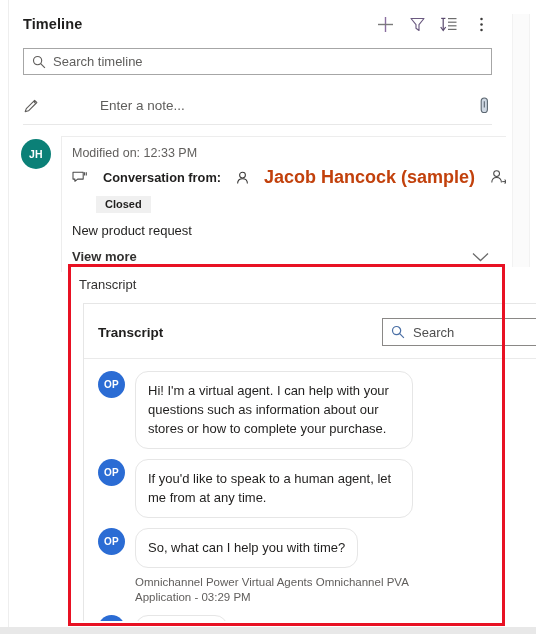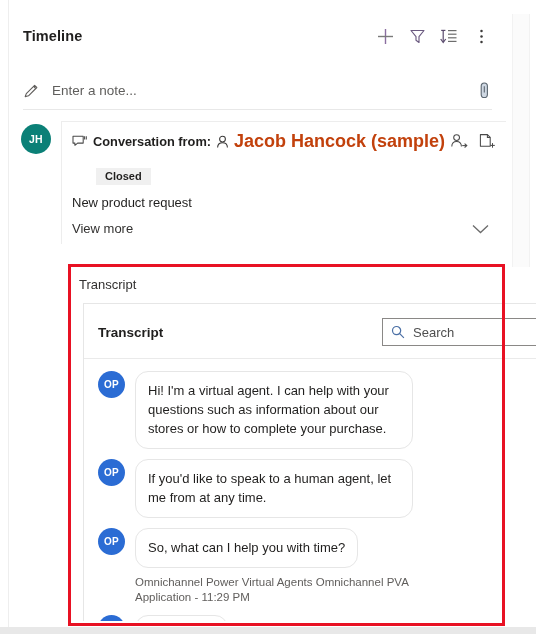--- a/index.html
+++ b/index.html
@@ -60,21 +60,21 @@
     width: 497px;
     height: 627px;
     background: #ffffff;
     overflow: hidden;
   }
 
   
   .panel-header {
     position: relative;
     height: 48px;
-    padding: 12px 10px 0 14px;
+    padding: 0 10px 0 14px;
     display: flex;
     align-items: center;
   }
   .panel-title {
     font-size: 14.5px;
     font-weight: bold;
     color: #201f1e;
     letter-spacing: 0.1px;
   }
   .header-actions {
@@ -114,20 +114,21 @@
   }
 
   
   .note-row {
     margin: 13px 14px 0 14px;
     height: 34px;
     display: flex;
     align-items: center;
     border-bottom: 1px solid #e8e8e8;
     padding-bottom: 2px;
+    gap: 48px;
   }
   .note-row .ph {
     font-size: 13.5px;
     color: #5f5e5c;
     margin-left: 12px;
   }
   .note-clip { margin-left: auto; }
 
   
   .record {
@@ -161,21 +162,21 @@
     min-width: 0;
   }
   .rec-modified {
     font-size: 12.5px;
     color: #605e5c;
     margin-bottom: 7px;
   }
   .rec-title-row {
     display: flex;
     align-items: center;
-    gap: 5px;
+    gap: 15px;
   }
   .rec-title {
     font-size: 12.8px;
     font-weight: bold;
     color: #201f1e;
     white-space: nowrap;
   }
   .rec-person {
     font-size: 18px;
     font-weight: bold;
@@ -189,37 +190,38 @@
     gap: 10px;
     padding-right: 4px;
   }
   .rec-act {
     width: 18px; height: 18px;
     display: flex; align-items: center; justify-content: center;
     cursor: pointer;
   }
   .badge {
     display: inline-block;
-    margin: 16px 0 0 24px;
+    margin: 8px 0 0 24px;
     background: #f0f0f0;
     color: #201f1e;
     font-size: 11px;
     font-weight: bold;
     padding: 2px 9px 3px 9px;
   }
   .rec-sub {
     font-size: 13px;
     color: #201f1e;
     margin: 10px 0 0 0;
   }
   .view-more-row {
     display: flex;
     align-items: center;
     margin-top: 11px;
     padding-bottom: 8px;
+    font-weight: bold;
   }
   .view-more {
     font-size: 13px;
     color: #323130;
     cursor: pointer;
   }
   .view-more-chev { margin-left: auto; padding-right: 6px; cursor: pointer; }
 
   
   #highlight {
@@ -401,20 +403,31 @@
               <circle cx="2.5" cy="3" r="1.25" fill="#3b3a39"></circle>
               <circle cx="2.5" cy="8.5" r="1.25" fill="#3b3a39"></circle>
               <circle cx="2.5" cy="14" r="1.25" fill="#3b3a39"></circle>
             </svg>
           </span>
         </button>
 
       </div>
     </div>
 
+    <div class="search-row">
+      <div class="search-box">
+        <span>
+          <svg width="14" height="14" viewBox="0 0 14 14">
+            <circle cx="5.6" cy="5.6" r="4.1" fill="none" stroke="#605e5c" stroke-width="1.15"></circle>
+            <line x1="8.7" y1="8.7" x2="12.9" y2="12.9" stroke="#605e5c" stroke-width="1.15"></line>
+          </svg>
+        </span>
+        <span class="ph">Search timeline</span>
+      </div>
+    </div>
 
     <div class="note-row">
       <span>
         <svg width="17" height="17" viewBox="0 0 17 17">
           <path d="M2.2 14.6 L3.3 11.6 L11.6 3.3 L13.8 5.5 L5.5 13.8 Z" fill="none" stroke="#605e5c" stroke-width="1.1" stroke-linejoin="round"></path>
           <line x1="10.6" y1="4.3" x2="12.8" y2="6.5" stroke="#605e5c" stroke-width="1.1"></line>
         </svg>
       </span>
       <span class="ph">Enter a note...</span>
       <span class="note-clip">
@@ -424,20 +437,21 @@
         </svg>
       </span>
     </div>
 
     <div class="record">
 
       <div class="avatar">JH</div>
 
       <div class="record-card">
 
+        <div class="rec-modified">Modified on: 12:33 PM</div>
 
         <div class="rec-title-row">
           <span>
             <svg width="16" height="15" viewBox="0 0 16 15">
               <path d="M1 2.2 H11.2 V9.1 H5.6 L2.9 11.3 V9.1 H1 Z" fill="none" stroke="#4a4a4a" stroke-width="1.05" stroke-linejoin="round"></path>
               <line x1="12.6" y1="2.2" x2="12.6" y2="5.4" stroke="#4a4a4a" stroke-width="1.05"></line>
               <line x1="14.3" y1="2.2" x2="14.3" y2="5.4" stroke="#4a4a4a" stroke-width="1.05"></line>
             </svg>
           </span>
           <span class="rec-title">Conversation from:</span>
@@ -559,21 +573,21 @@
           <div class="msg-avatar" style="background:#2b6cd4">OP</div>
           <div class="msg-body">
             <div class="bubble">If you'd like to speak to a human agent, let me from at any time.</div>
           </div>
         </div>
 
         <div class="msg">
           <div class="msg-avatar" style="background:#2b6cd4">OP</div>
           <div class="msg-body">
             <div class="bubble">So, what can I help you with time?</div>
-            <div class="msg-meta">Omnichannel Power Virtual Agents Omnichannel PVA Application - 11:29 PM</div>
+            <div class="msg-meta">Omnichannel Power Virtual Agents Omnichannel PVA Application - 03:29 PM</div>
           </div>
         </div>
 
         <div class="msg">
           <div class="msg-avatar" style="background:#2b6cd4">CU</div>
           <div class="msg-body">
             <div class="bubble">Store hours</div>
           </div>
         </div>
 

